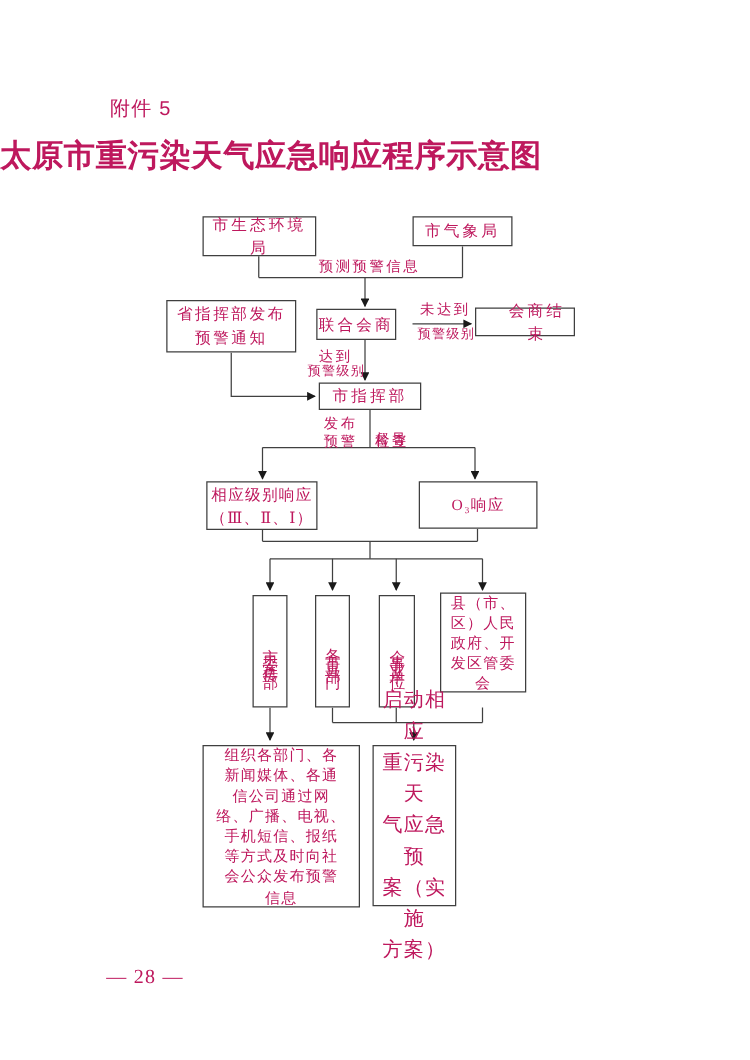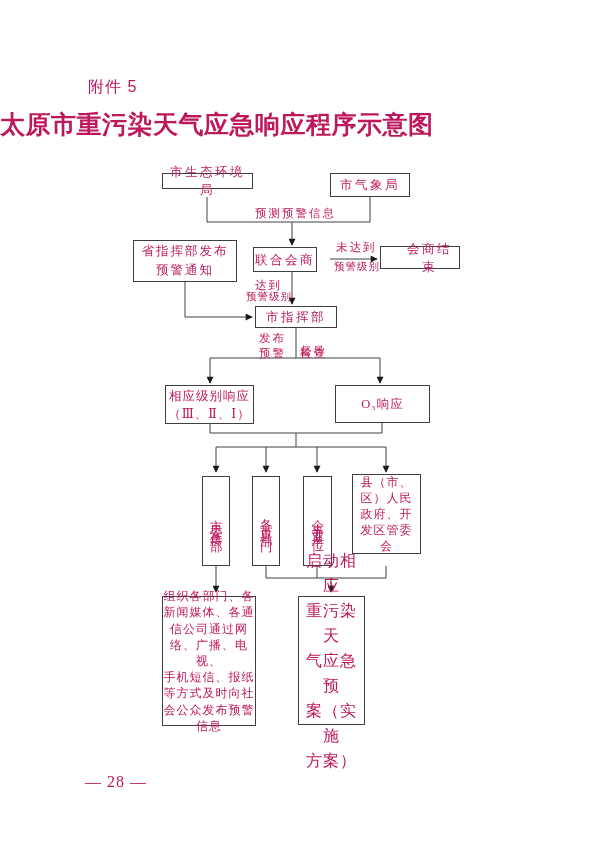--- a/index.html
+++ b/index.html
@@ -39,33 +39,33 @@
     letter-spacing:5px;
     line-height:1;
   }
   .edge-label{
     position:absolute;
     font-size:11.5px;letter-spacing:2px;
     white-space:nowrap;
   }
   .small{font-size:10.5px;letter-spacing:1px;}
   
-  .n-env    {left:162px;top:173px;width:91px;height:16px;}
+  .n-env    {left:162px;top:173px;width:91px;height:32px;}
   .n-met    {left:330px;top:173px;width:80px;height:24px;}
   .n-prov   {left:133px;top:240px;width:104px;height:42px;line-height:19px;letter-spacing:2px;}
   .n-joint  {left:253px;top:247px;width:64px;height:25px;}
   .n-end    {left:380px;top:246px;width:80px;height:23px;padding-left:19px;}
   .n-cmd    {left:255px;top:306px;width:82px;height:22px;}
   .n-resp   {left:165px;top:385px;width:89px;height:39px;line-height:18px;letter-spacing:1px;}
   .n-o3     {left:335px;top:385px;width:95px;height:38px;letter-spacing:1px;}
   .n-prop   {left:202px;top:476px;width:28px;height:90px;}
   .n-dept   {left:252px;top:476px;width:28px;height:90px;}
   .n-ent    {left:303px;top:476px;width:29px;height:90px;}
   .n-county {left:352px;top:474px;width:69px;height:80px;line-height:16px;letter-spacing:1px;font-size:12px;}
-  .n-publish{left:162px;top:596px;width:94px;height:130px;line-height:16.2px;letter-spacing:1px;font-size:12px;}
+  .n-publish{left:162px;top:596px;width:126px;height:130px;line-height:16.2px;letter-spacing:1px;font-size:12px;}
   .n-plan   {left:298px;top:596px;width:67px;height:129px;line-height:25px;letter-spacing:1px;font-size:16px;}
   
   .l-forecast{left:255px;top:206px;}
   .l-notreach{left:336px;top:240px;}
   .l-wl-right{left:334px;top:260px;}
   .l-reach   {left:255px;top:278px;text-align:center;}
   .l-wl-mid  {left:246px;top:290px;}
   .l-fabu    {left:259px;top:331px;}
   .l-yujing  {left:259px;top:346px;}
   .l-dudao   {left:300px;top:344px;}

